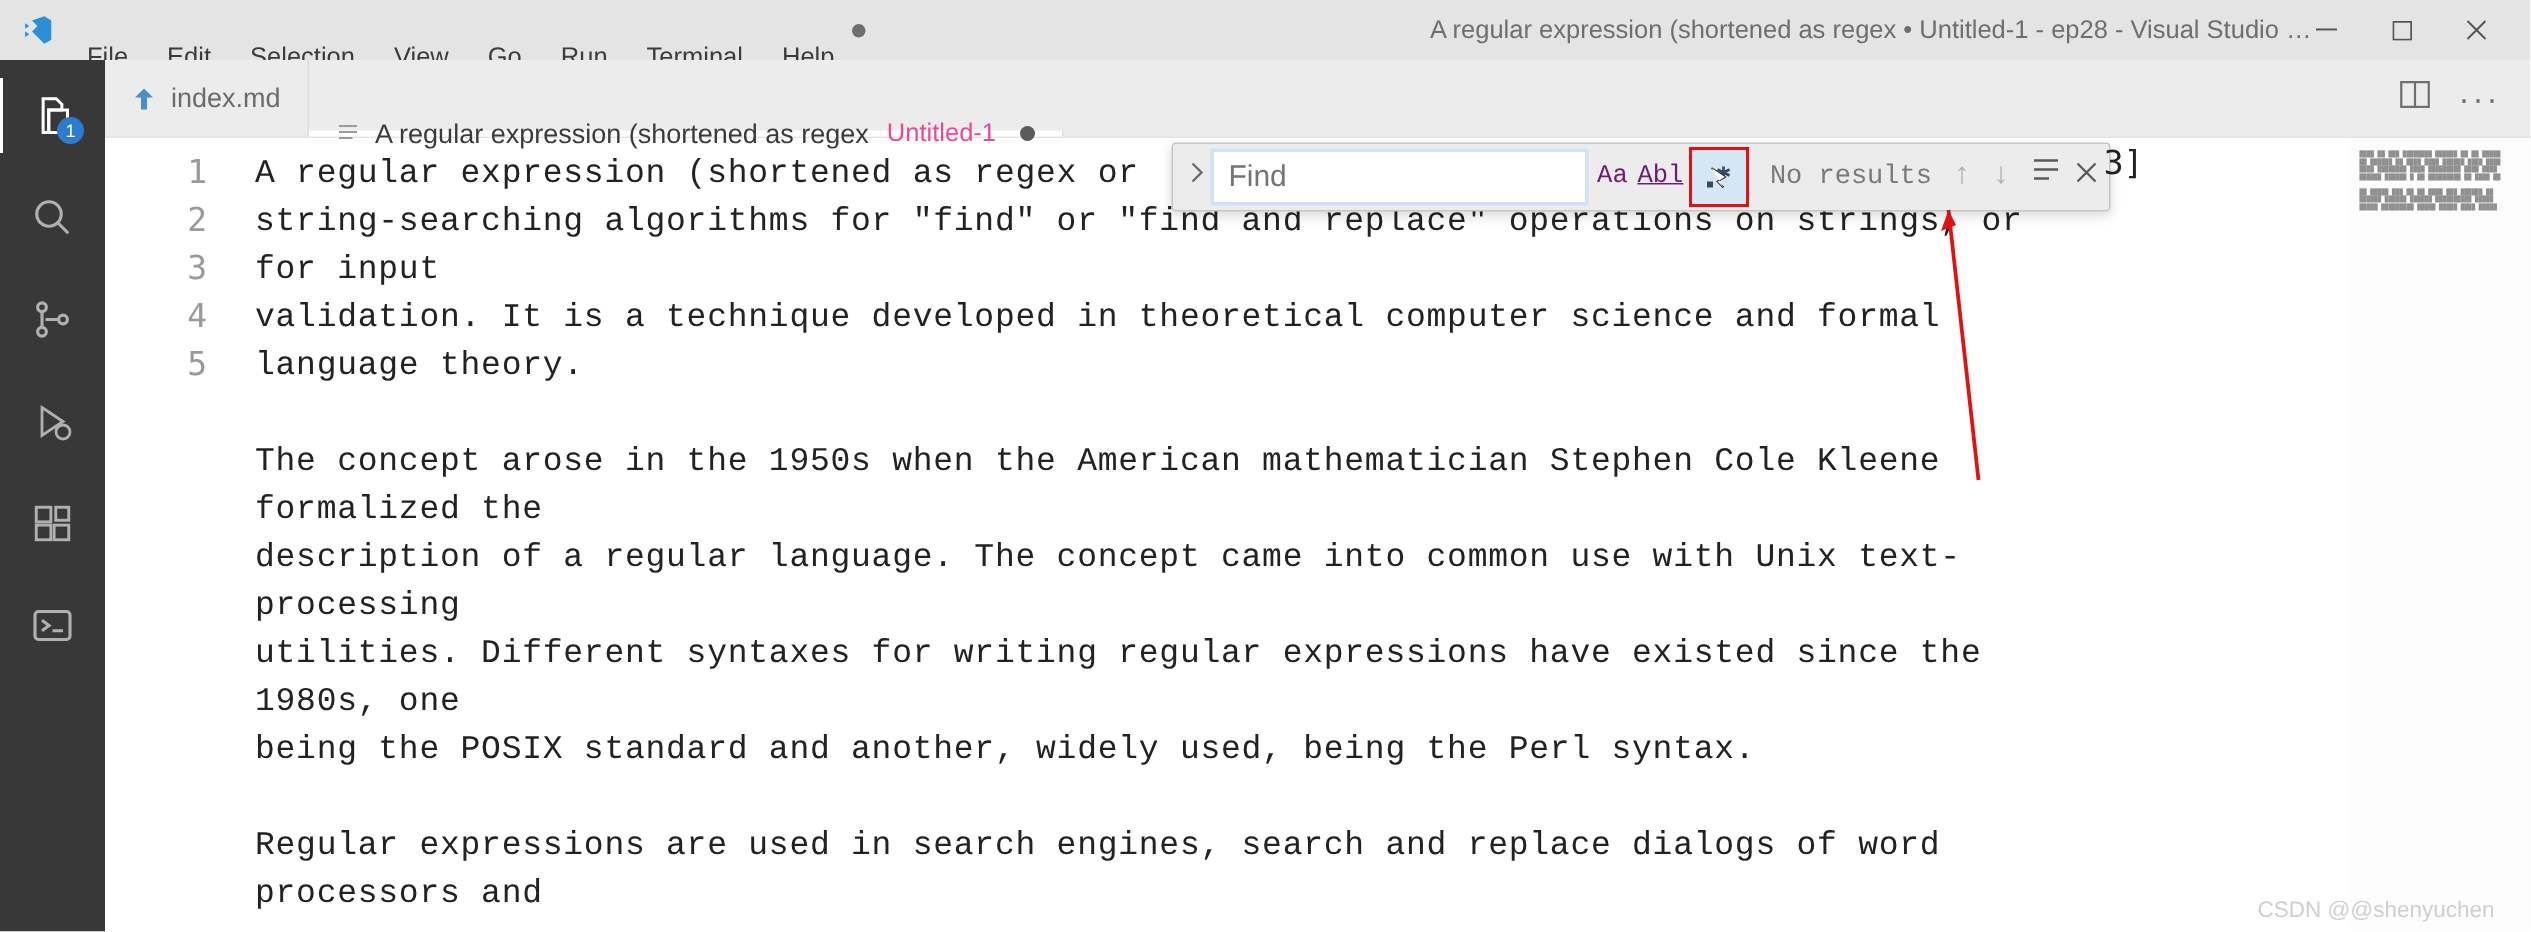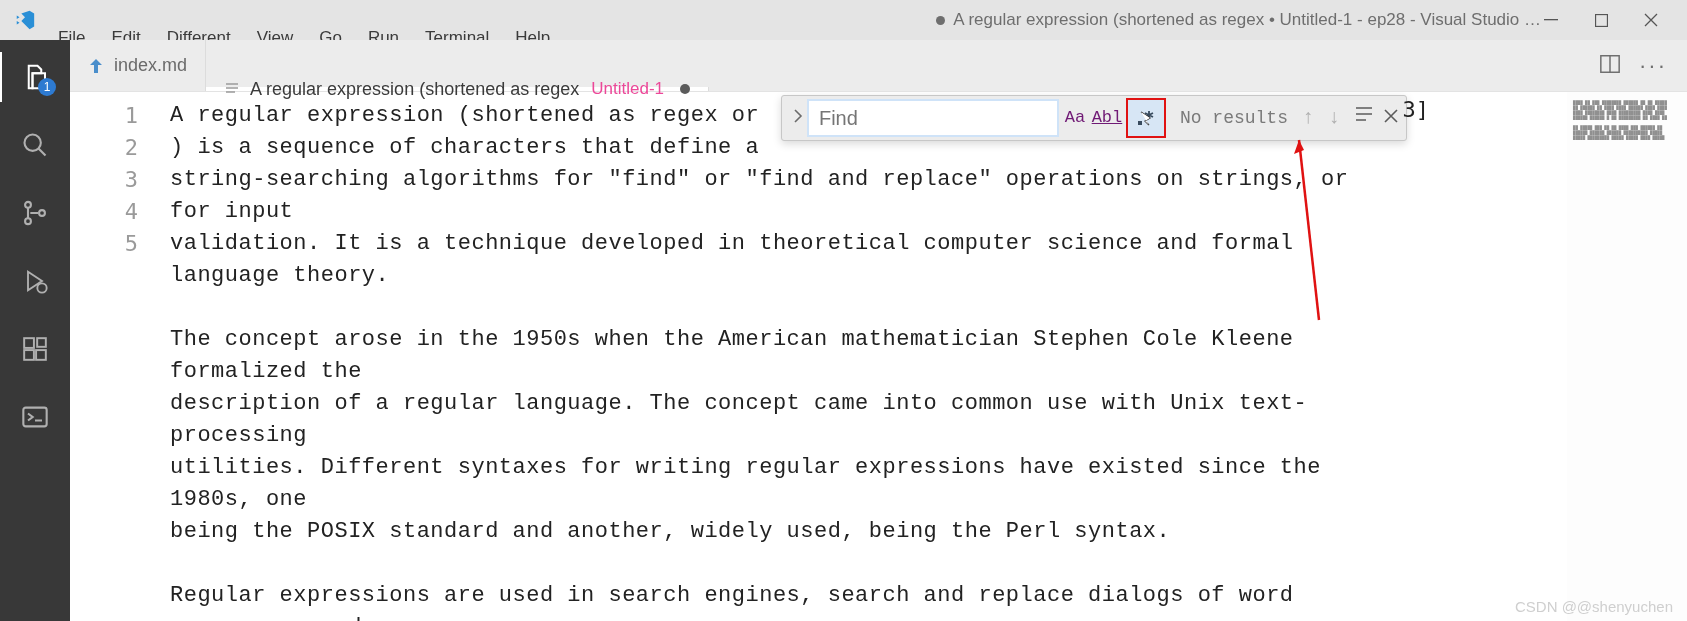--- a/index.html
+++ b/index.html
@@ -3,21 +3,21 @@
 <meta charset="utf-8">
 <style>
   * { margin: 0; padding: 0; box-sizing: border-box; }
   html, body { font-family: -apple-system, "Segoe UI", sans-serif; height: 100%; overflow: hidden; background:#fff; color:#3b3b3b; }
 
   
   .titlebar { height: 40px; background:#e4e4e4; display:flex; align-items:center; padding:0 8px; user-select:none; }
   .titlebar .logo { width:22px; height:22px; margin:0 10px 0 6px; display:flex; align-items:center; justify-content:center; }
   .titlebar .menu { display:flex; gap:2px;margin-top:36px; }
   .titlebar .menu span { padding:4px 12px; font-size:17px; color:#3b3b3b; border-radius:4px; }
-  .titlebar .title { flex:1; text-align:center; font-size:17px; color:#6e6e6e; display:flex; align-items:center; justify-content:flex-end; gap:8px;}
+  .titlebar .title { flex:1; text-align:center; font-size:17px; color:#6e6e6e; display:flex; align-items:center; justify-content:space-between; gap:8px;}
   .titlebar .title .dirty-dot{ width:9px;height:9px;border-radius:50%;background:#6e6e6e;display:inline-block; }
   .titlebar .wincontrols { display:flex; gap:30px; padding-right:18px;}
   .titlebar .wincontrols .wc{ width:20px;height:20px;display:flex;align-items:center;justify-content:center;color:#555;}
 
   
   .app { display:flex; height:calc(100% - 40px); }
   .activitybar { width:70px; background:#383838; display:flex; flex-direction:column; align-items:center; padding-top:22px; gap:38px; }
   .activitybar .abicon{ width:30px; height:30px; position:relative; display:flex; align-items:center; justify-content:center; color:#b0b0b0; }
   .activitybar .abicon.active{ color:#fff; }
   .activitybar .abicon.active::before{ content:""; position:absolute; left:-20px; top:-10px; bottom:-10px; width:2px; background:#fff;}
@@ -52,37 +52,37 @@
   .find .nav span.act{ color:#5b5b5b;}
   .find .close{ margin-left:10px; color:#5b5b5b; font-size:18px;}
 
   
   .minimap{ width:120px; background:#fdfdfd; padding:8px 6px; font-size:4px; line-height:5px; color:#909090; font-family:Consolas, monospace; word-break:break-all;}
   
   
   .arrow{ position:absolute; pointer-events:none; }
   .arrow svg{ overflow:visible;}
 
-  .watermark{ position:absolute; right:14px; bottom:6px; color:#cfcfcf; font-size:15px;text-align:center;}
+  .watermark{ position:absolute; right:24px; bottom:6px; color:#cfcfcf; font-size:15px;text-align:center;}
   
   .peek{ position:absolute; top:2px; right:138px; font-family:Consolas,monospace; font-size:22px; color:#222;}
 </style>
 </head>
 <body>
 
 <div class="titlebar">
   <div class="logo">
     <svg width="22" height="22" viewBox="0 0 24 24">
         <path fill="#2a8fd6" d="M17 2l5 3v14l-5 3-9-9 4-4-4-4 9-3zM3 7l3 2-3 2V7zm0 10v-4l3 2-3 2z"></path>
       </svg>
   </div>
   <div class="menu">
     <span>File</span>
     <span>Edit</span>
-    <span>Different</span>
+    <span>Selection</span>
     <span>View</span>
     <span>Go</span>
     <span>Run</span>
     <span>Terminal</span>
     <span>Help</span>
   </div>
   <div class="title">
     <span class="dirty-dot"></span>
     <span>A regular expression (shortened as regex • Untitled-1 - ep28 - Visual Studio …</span>
   </div>
@@ -194,21 +194,20 @@
         <div></div>
         <div></div>
         <div></div>
         <div>4</div>
         <div>5</div>
         <div></div>
         <div></div>
       </div>
       <div class="content">
         <div class="lineblock">A regular expression (shortened as regex or</div>
-        <div class="lineblock">) is a sequence of characters that define a</div>
         <div class="lineblock">string-searching algorithms for "find" or "find and replace" operations on strings, or for input</div>
         <div class="lineblock">validation. It is a technique developed in theoretical computer science and formal language theory.</div>
         <div class="lineblock">&nbsp;</div>
         <div class="lineblock">The concept arose in the 1950s when the American mathematician Stephen Cole Kleene formalized the</div>
         <div class="lineblock">description of a regular language. The concept came into common use with Unix text-processing</div>
         <div class="lineblock">utilities. Different syntaxes for writing regular expressions have existed since the 1980s, one</div>
         <div class="lineblock">being the POSIX standard and another, widely used, being the Perl syntax.</div>
         <div class="lineblock">&nbsp;</div>
         <div class="lineblock">Regular expressions are used in search engines, search and replace dialogs of word processors and</div>
 

